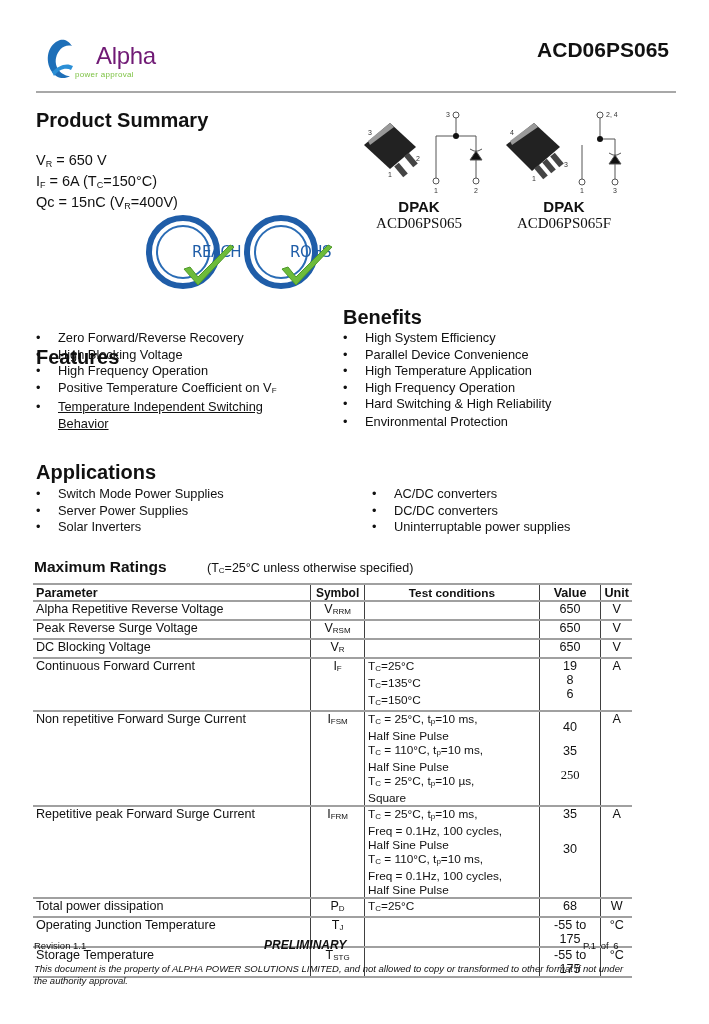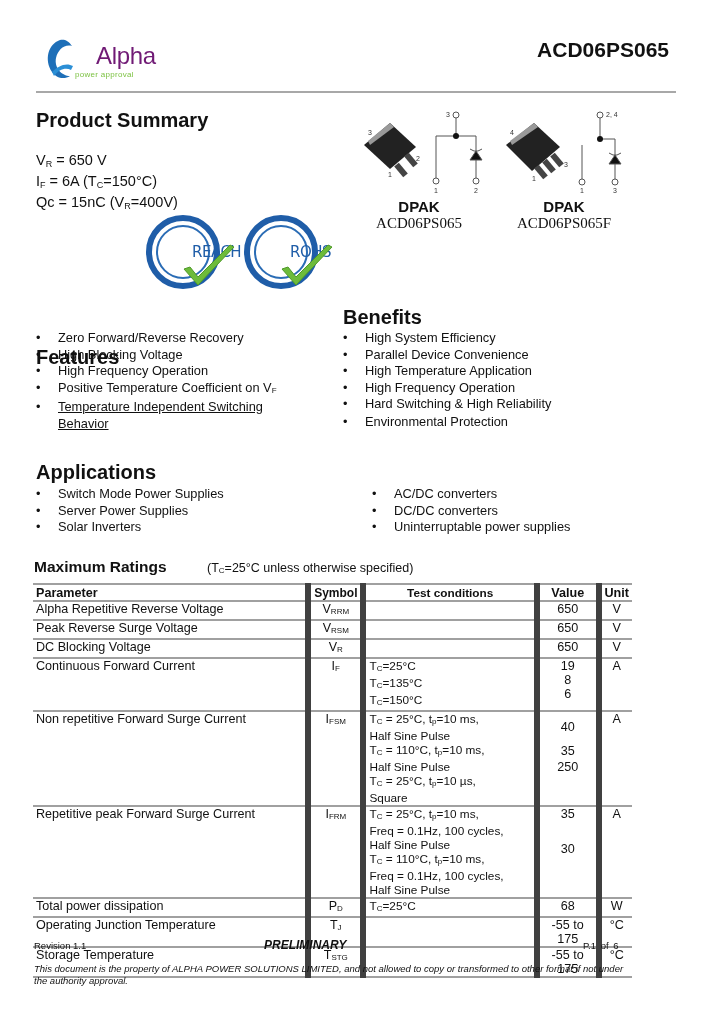--- a/index.html
+++ b/index.html
@@ -34,21 +34,21 @@
   ul.blist { position: absolute; list-style: none; font-size: 12.8px; line-height: 16.5px; }
   ul.blist li { position: relative; padding-left: 22px; }
   ul.blist li::before { content: "•"; position: absolute; left: 0; top: 0; }
   ul.blist sub { font-size: 8px; vertical-align: -1px; }
 
   .mr-title { position: absolute; left: 34px; top: 558px; font-size: 15.5px; font-weight: bold; }
   .mr-note { position: absolute; left: 207px; top: 561px; font-size: 12.5px; }
   .mr-note sub { font-size: 8px; vertical-align: -1px; }
 
   table.ratings { position: absolute; left: 33px; top: 583px; width: 599px; border-collapse: collapse; font-size: 12.6px; }
-  table.ratings td, table.ratings th { border-left: 6px solid #404040; border-top: 2px solid #a0a0a0; padding: 0 3px; vertical-align: top; line-height: 14px; }
+  table.ratings td, table.ratings th { border-left: 1px solid #404040; border-top: 2px solid #a0a0a0; padding: 0 3px; vertical-align: top; line-height: 14px; }
   table.ratings tr td:first-child, table.ratings tr th:first-child { border-left: none; }
   table.ratings th { font-weight: bold; text-align: left; height: 17px; padding-top: 1px; }
   table.ratings tbody tr:last-child td { border-bottom: 2px solid #a0a0a0; }
   .c-param { width: 280px; }
   .c-sym { width: 54px; text-align: center !important; font-size: 12px; }
   .c-test { width: 176px; font-size: 11.8px; }
   .c-val { width: 62px; text-align: center !important; }
   .c-unit { width: 27px; text-align: center !important; }
   th.c-test { text-align: center !important; }
   .sym-main { font-size: 12.5px; }
@@ -257,21 +257,21 @@
           <span class="tc-line">T<sub>C</sub> = 25°C, t<sub>p</sub>=10 ms,</span>
           <span class="tc-line">Half Sine Pulse</span>
           <span class="tc-line">T<sub>C</sub> = 110°C, t<sub>p</sub>=10 ms,</span>
           <span class="tc-line">Half Sine Pulse</span>
           <span class="tc-line">T<sub>C</sub> = 25°C, t<sub>p</sub>=10 µs,</span>
           <span class="tc-line">Square</span>
         </td>
         <td class="c-val" style="padding-top: 8px;">
           <span class="val-line">40</span>
           <span class="val-line" style="margin-top: 10px;">35</span>
-          <span class="val-line" style="margin-top: 2px;">250</span>
+          <span class="val-line" style="margin-top: 10px; font-family: Liberation Serif, serif;">250</span>
         </td>
         <td class="c-unit">A</td>
       </tr>
       <tr>
         <td class="c-param">Repetitive peak Forward Surge Current</td>
         <td class="c-sym"><span class="sym-main">I</span><sub class="sym-sub">FRM</sub></td>
         <td class="c-test">
           <span class="tc-line">T<sub>C</sub> = 25°C, t<sub>p</sub>=10 ms,</span>
           <span class="tc-line">Freq = 0.1Hz, 100 cycles,</span>
           <span class="tc-line">Half Sine Pulse</span>

